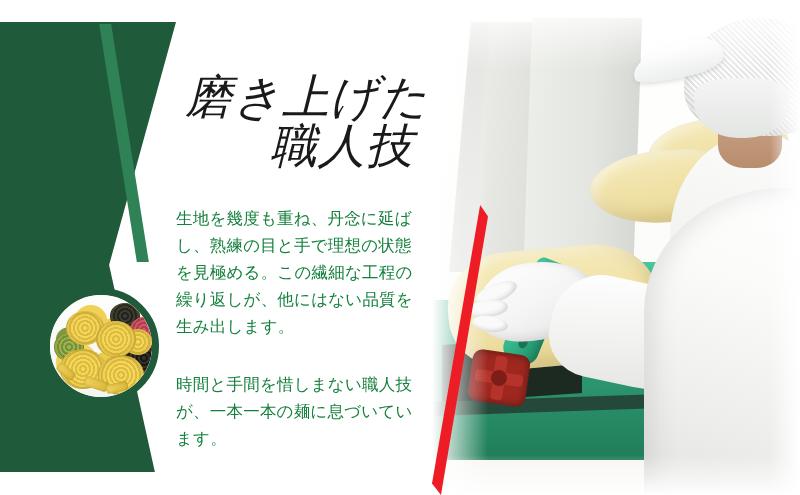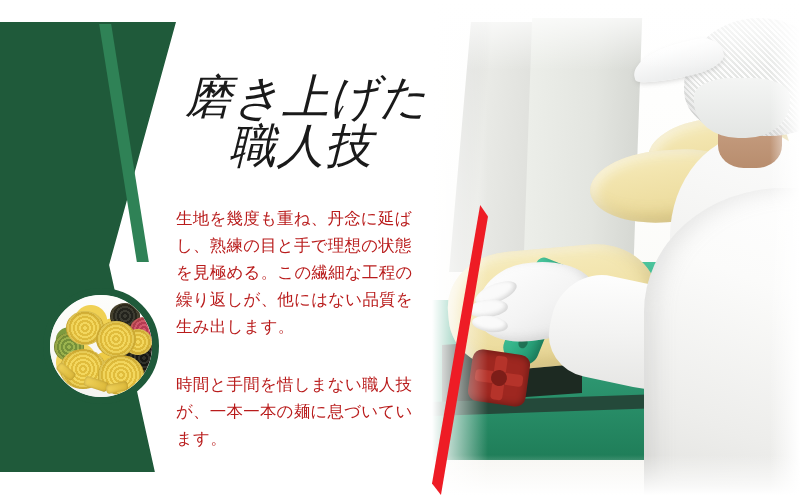--- a/index.html
+++ b/index.html
@@ -311,26 +311,27 @@
     font-size:47px;
     line-height:49px;
     letter-spacing:1px;
     font-weight:400;
     white-space:nowrap;
     font-style:italic;
   }
   .headline .l2{
     display:block;
     padding-left:44px;
+    text-align:center;
   }
   .body-text{
     position:absolute;
     left:0px;top:205px;
     width:240px;
-    color:#b91c1c;
+    color:#15803d;
     font-size:16.5px;
     line-height:27px;
     letter-spacing:0.2px;
   }
   .body-text p{margin:0 0 22px 0;}
   .body-text p:last-child{margin-bottom:0;margin-top:31px;}
 </style>
 </head>
 <body>
 

